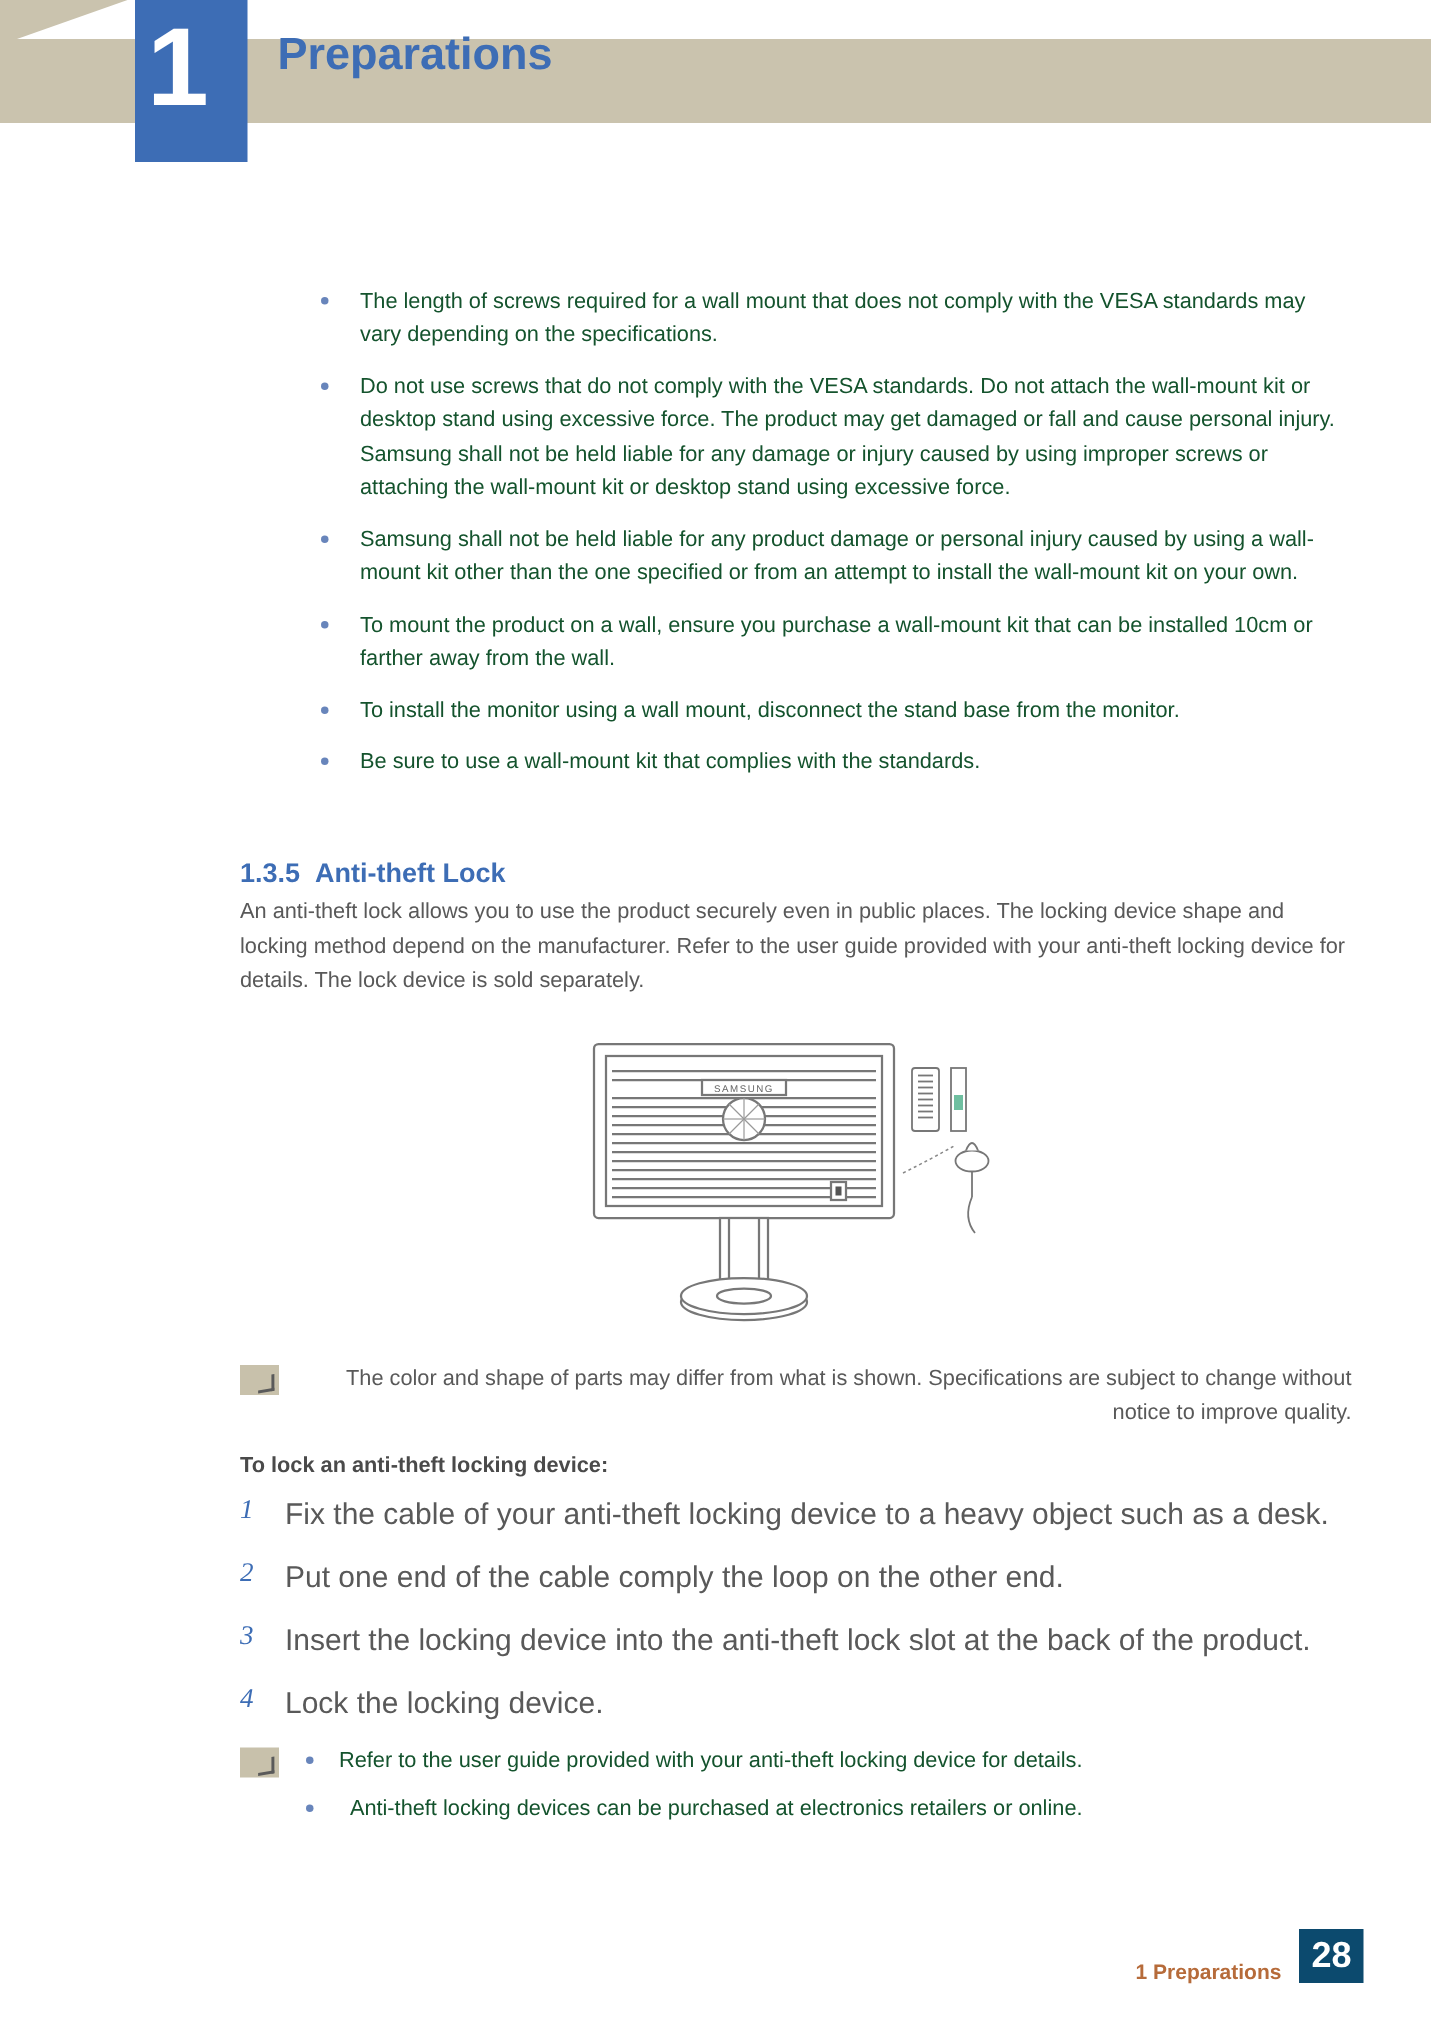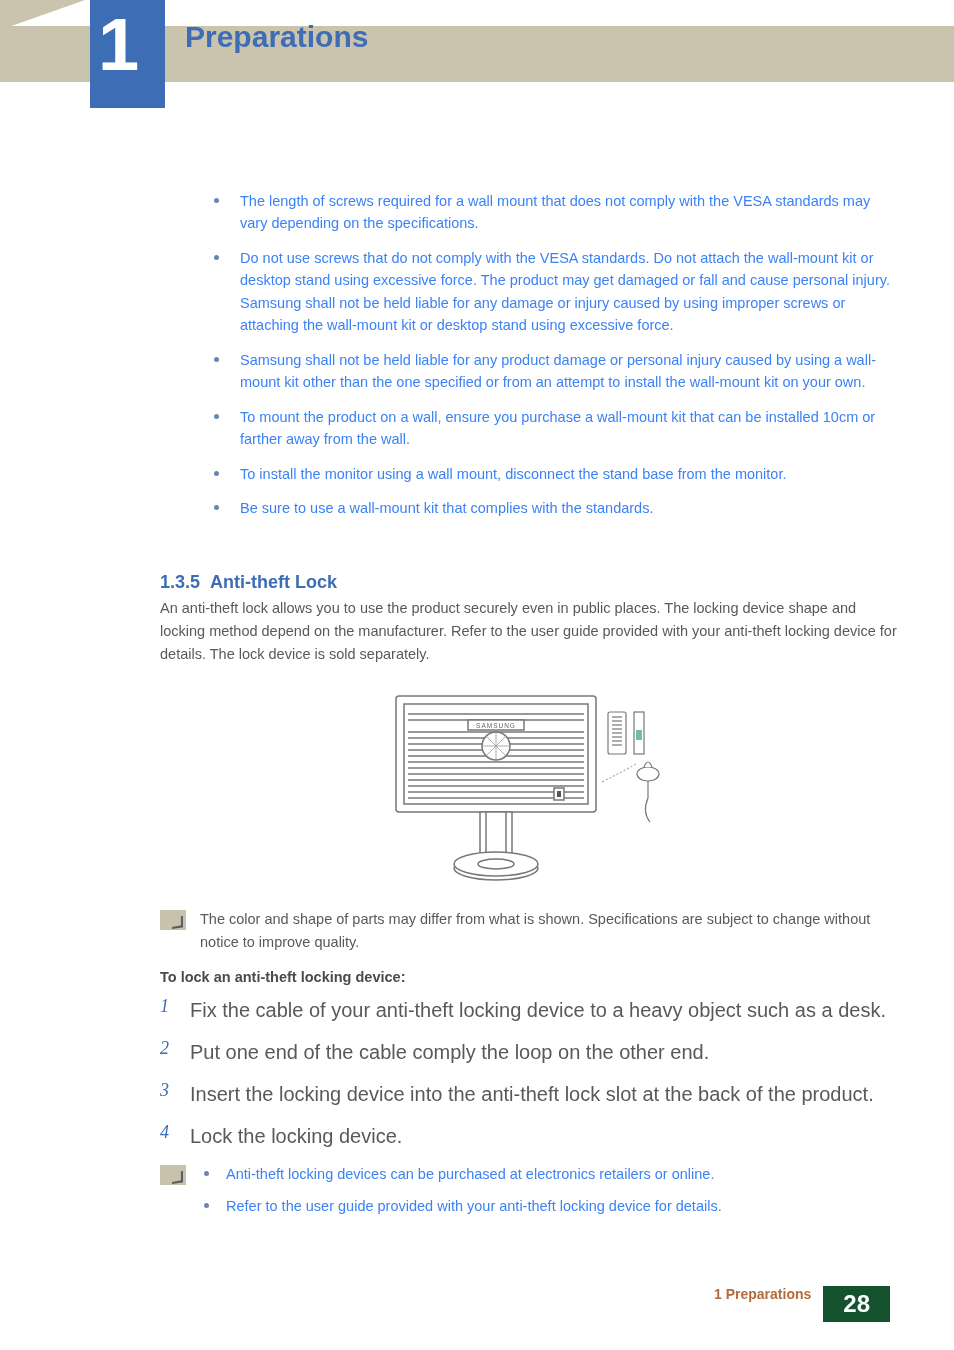--- a/index.html
+++ b/index.html
@@ -53,21 +53,21 @@
     right: 53px;
   }
   ul.bullets {
     list-style: none;
     margin-left: 50px;
   }
   ul.bullets li {
     position: relative;
     padding-left: 30px;
     margin-bottom: 12px;
-    color: #3b82f6;
+    color: #14532d;
     font-size: 14.5px;
     line-height: 1.55;
   }
   ul.bullets li::before {
     content: "";
     position: absolute;
     left: 4px; top: 8px;
     width: 5px; height: 5px;
     background: #6885bb;
     border-radius: 50%;
@@ -86,20 +86,21 @@
     margin-bottom: 18px;
   }
   .figure {
     display: block;
     margin: 24px auto 20px auto;
   }
   .note-row {
     display: flex;
     gap: 14px;
     margin-bottom: 14px;
+    text-align: right;
   }
   .note-icon {
     flex: 0 0 auto;
     width: 26px; height: 20px;
     background: #c8c1ab;
     position: relative;
     margin-top: 2px;
   }
   .note-icon::after {
     content: "";
@@ -143,36 +144,36 @@
     font-style: italic;
     font-size: 18px;
     font-family: Georgia, serif;
   }
   .note-row ul.bullets { margin-left: 0; }
   .note-row ul.bullets li { padding-left: 26px; margin-bottom: 10px; }
 
   .footer {
     position: absolute;
     bottom: 28px;
-    right: 64px;
+    right: 45px;
     display: flex;
-    align-items: flex-start;
+    align-items: flex-end;
     gap: 12px;
   }
   .footer-crumb {
     color: #b66b3a;
     font-size: 14px;
     font-weight: bold;
   }
   .footer-page {
-    background: #14532d;
+    background: #0c4a6e;
     color: #fff;
     font-size: 24px;
     font-weight: bold;
-    padding: 4px 20px;
+    padding: 4px 8px;
   }
 </style>
 </head>
 <body>
 
 <div class="top-triangle"></div>
 <div class="header-bar"></div>
 <div class="chapter-badge"></div>
 <div class="chapter-number">1</div>
 <div class="chapter-title">Preparations</div>
@@ -277,22 +278,22 @@
     <li>Fix the cable of your anti-theft locking device to a heavy object such as a desk.</li>
     <li>Put one end of the cable comply the loop on the other end.</li>
     <li>Insert the locking device into the anti-theft lock slot at the back of the product.</li>
     <li>Lock the locking device.</li>
   </ol>
 
   <div class="note-row">
     <div class="note-icon"></div>
     <div class="note-text">
       <ul class="bullets">
+        <li>Refer to the user guide provided with your anti-theft locking device for details.</li>
         <li>Anti-theft locking devices can be purchased at electronics retailers or online.</li>
-        <li>Refer to the user guide provided with your anti-theft locking device for details.</li>
       </ul>
     </div>
   </div>
 
 </div>
 
 <div class="footer">
   <span class="footer-crumb">1 Preparations</span>
   <span class="footer-page">28</span>
 </div>

